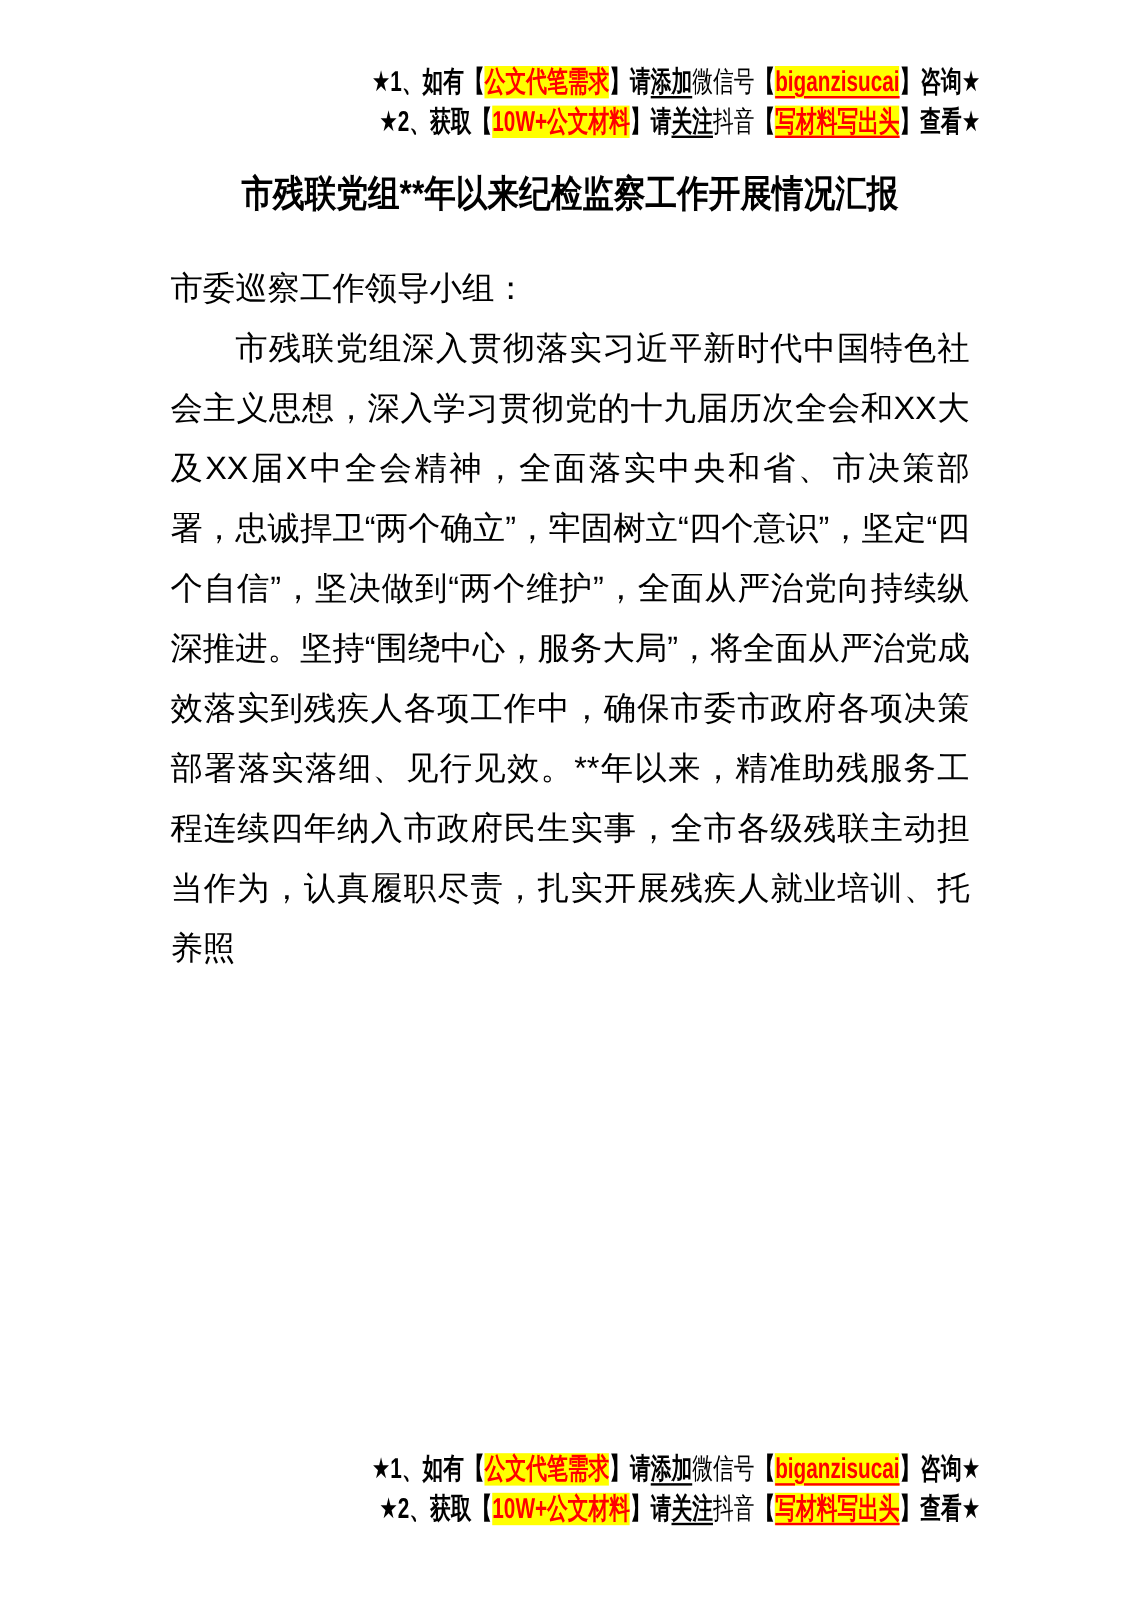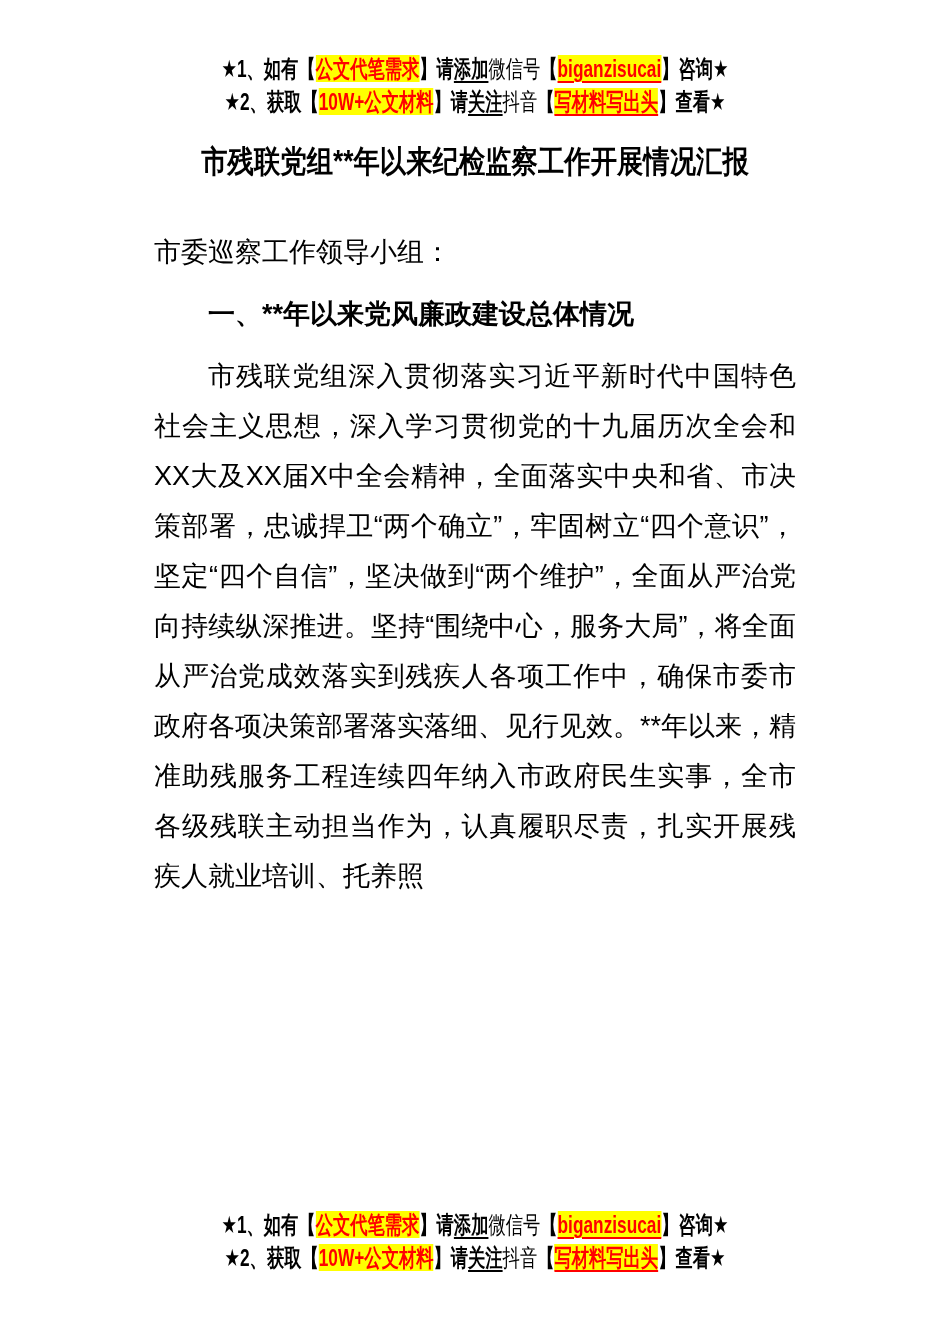--- a/index.html
+++ b/index.html
@@ -17,21 +17,21 @@
     background: var(--page-bg, #ffffff);
     overflow: hidden;
     color: var(--text-color, #000000);
   }
 
   
   .notice {
     position: absolute;
     left: 0;
     width: 100%;
-    text-align: center;
+    text-align: right;
   }
   .notice-top { top: 52px; }
   .notice-bottom { top: 1208px; }
   .notice-line {
     font-size: 24px;
     line-height: 33px;
     white-space: nowrap;
     transform: scaleX(0.72);
     transform-origin: 50% 50%;
     font-weight: 700;
@@ -80,39 +80,38 @@
   .doc-body {
     position: absolute;
     top: 215px;
     left: 142px;
     width: 666px;
     font-size: 27px;
     line-height: 50px;
     text-align: justify;
     text-justify: inter-character;
   }
-  .doc-body p { margin: 12px; }
+  .doc-body p { margin: 0; }
   .indent { text-indent: 2em; }
   .heading { font-weight: 700; }
 </style>
 </head>
 <body>
 
 <div class="page">
 
   <div class="notice notice-top">
     <div class="notice-line"><span class="seg-bold">★1、如有【</span><span class="seg-red-highlight">公文代笔需求</span><span class="seg-bold">】请</span><span class="seg-bold-underline">添加</span><span class="seg-regular">微信号</span><span class="seg-bold">【</span><span class="seg-red-highlight-underline">biganzisucai</span><span class="seg-bold">】咨询★</span></div>
     <div class="notice-line"><span class="seg-bold">★2、获取【</span><span class="seg-red-highlight">10W+公文材料</span><span class="seg-bold">】请</span><span class="seg-bold-underline">关注</span><span class="seg-regular">抖音</span><span class="seg-bold">【</span><span class="seg-red-highlight-underline">写材料写出头</span><span class="seg-bold">】查看★</span></div>
   </div>
 
   <h1 class="doc-title">市残联党组**年以来纪检监察工作开展情况汇报</h1>
 
   <div class="doc-body">
     <p>市委巡察工作领导小组：</p>
-    <p class="indent heading">一、**年以来党风廉政建设总体情况</p>
     <p class="indent">市残联党组深入贯彻落实习近平新时代中国特色社会主义思想，深入学习贯彻党的十九届历次全会和XX大及XX届X中全会精神，全面落实中央和省、市决策部署，忠诚捍卫“两个确立”，牢固树立“四个意识”，坚定“四个自信”，坚决做到“两个维护”，全面从严治党向持续纵深推进。坚持“围绕中心，服务大局”，将全面从严治党成效落实到残疾人各项工作中，确保市委市政府各项决策部署落实落细、见行见效。**年以来，精准助残服务工程连续四年纳入市政府民生实事，全市各级残联主动担当作为，认真履职尽责，扎实开展残疾人就业培训、托养照</p>
   </div>
 
   <div class="notice notice-bottom">
     <div class="notice-line"><span class="seg-bold">★1、如有【</span><span class="seg-red-highlight">公文代笔需求</span><span class="seg-bold">】请</span><span class="seg-bold-underline">添加</span><span class="seg-regular">微信号</span><span class="seg-bold">【</span><span class="seg-red-highlight-underline">biganzisucai</span><span class="seg-bold">】咨询★</span></div>
     <div class="notice-line"><span class="seg-bold">★2、获取【</span><span class="seg-red-highlight">10W+公文材料</span><span class="seg-bold">】请</span><span class="seg-bold-underline">关注</span><span class="seg-regular">抖音</span><span class="seg-bold">【</span><span class="seg-red-highlight-underline">写材料写出头</span><span class="seg-bold">】查看★</span></div>
   </div>
 
 </div>
 

